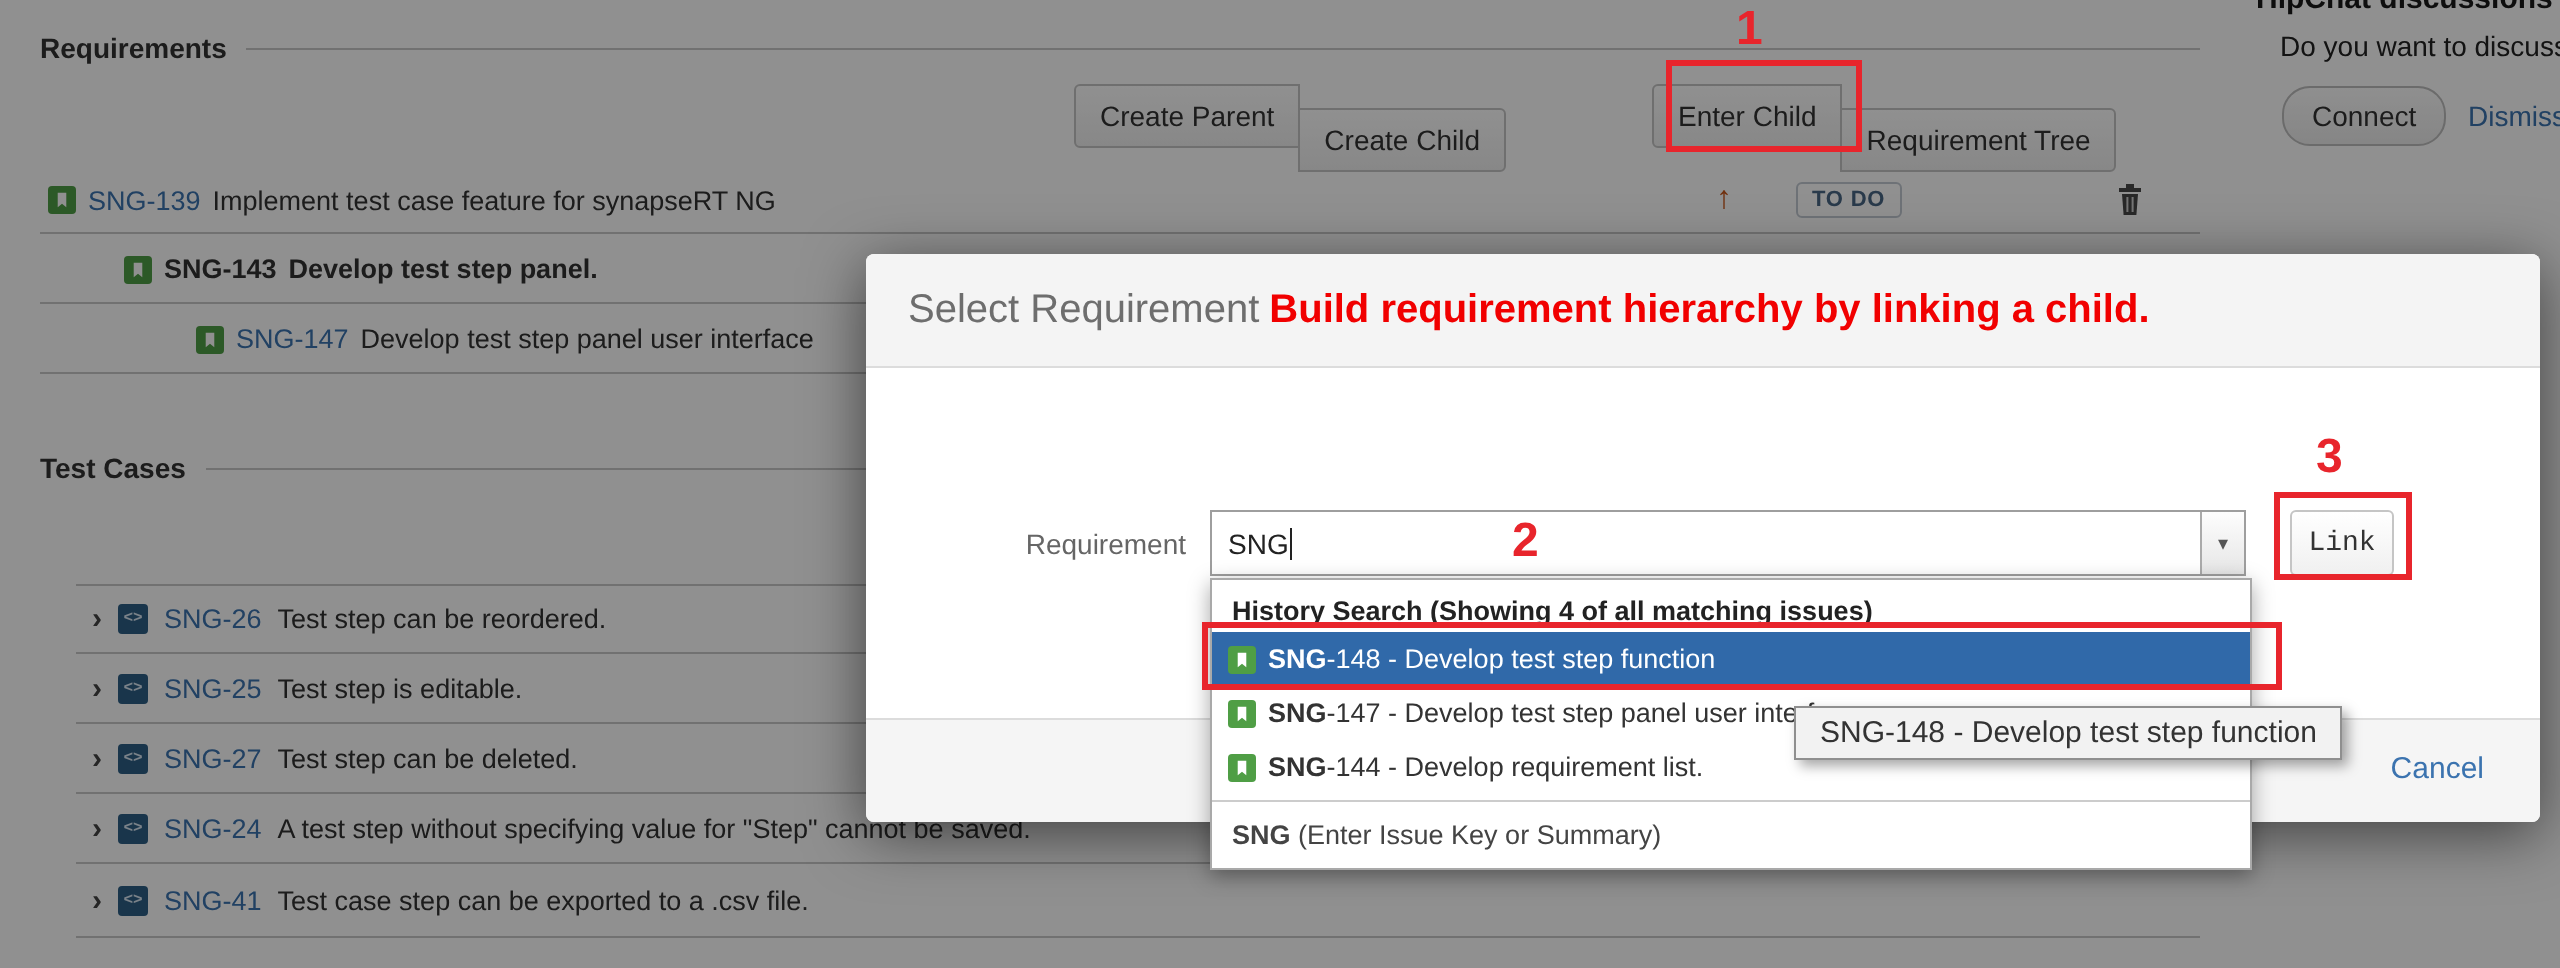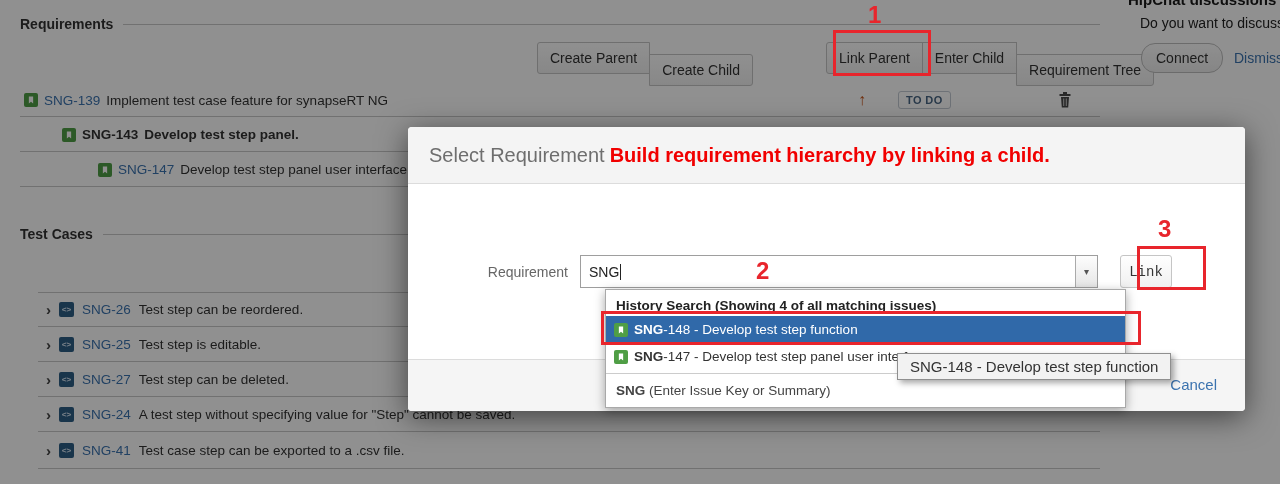--- a/index.html
+++ b/index.html
@@ -49,21 +49,21 @@
   .hip-title { position:absolute; left:1128px; top:-9px; font-size:15px; font-weight:bold; color:#1a1a1a; white-space:nowrap; }
   .hip-msg { position:absolute; left:1140px; top:15px; font-size:14px; color:#222; white-space:nowrap; }
   .hip-connect { position:absolute; left:1141px; top:43px; height:30px; padding:0 14px; font-size:14px; color:#333;
                  background:linear-gradient(#fdfdfd,#ededed); border:1px solid #bdbdbd; border-radius:14px; }
   .hip-dismiss { position:absolute; left:1234px; top:50px; font-size:14px; color:#3b73af; text-decoration:none; white-space:nowrap; }
 
   
   .overlay { position:absolute; inset:0; background:rgba(0,0,0,0.435); z-index:5; }
 
   
-  .modal { position:absolute; left:408px; top:127px; width:837px; height:284px; background:#fff;
+  .modal { position:absolute; left:433px; top:127px; width:837px; height:284px; background:#fff;
            border-radius:4px; box-shadow:0 6px 30px rgba(0,0,0,0.55); z-index:10; }
   .modal-header { height:57px; background:#f4f4f4; border-bottom:1px solid #dcdcdc; border-radius:4px 4px 0 0;
                   display:flex; align-items:center; padding:0 21px; }
   .m-title { font-size:20px; color:#6e6e6e; white-space:nowrap; }
   .m-red { font-size:20px; font-weight:bold; color:#f10000; margin-left:5px; white-space:nowrap; }
   .form-label { position:absolute; left:10px; top:137px; width:150px; text-align:right; font-size:14px; color:#666; }
   .fake-input { position:absolute; left:172px; top:128px; width:518px; height:33px; border:1px solid #9e9e9e;
                 background:#fff; display:flex; align-items:center; padding-left:8px; font-size:14px; color:#222; }
   .caret { display:inline-block; width:1px; height:16px; background:#222; margin-left:1px; }
   .dd-toggle { position:absolute; right:0; top:0; width:22px; height:31px; border-left:1px solid #aaa;
@@ -112,21 +112,20 @@
     <div class="sec-title" id="req-title">
       <span>Requirements</span>
     </div>
 
     <div class="toolbar">
       <div class="btn-group">
         <button class="btn">Create Parent</button>
         <button class="btn">Create Child</button>
       </div>
       <div class="btn-group">
-        <button class="btn">Link Parent</button>
         <button class="btn">Enter Child</button>
         <button class="btn">Requirement Tree</button>
       </div>
     </div>
 
     <div class="req-row" id="req-row-0">
       <span class="story-icon">
         <svg width="10" height="10" viewBox="0 0 14 14">
             <path d="M4 2h6v10L7 9.6 4 12z" fill="#ffffff"></path>
           </svg>
@@ -241,20 +240,28 @@
     <div class="dd-item">
       <span class="story-icon">
         <svg width="10" height="10" viewBox="0 0 14 14">
             <path d="M4 2h6v10L7 9.6 4 12z" fill="#ffffff"></path>
           </svg>
       </span>
       <span class="txt"><span class="k-bold">SNG</span><span>-147</span><span> - Develop test step panel user interface</span></span>
     </div>
 
 
+    <div class="dd-item">
+      <span class="story-icon">
+        <svg width="10" height="10" viewBox="0 0 14 14">
+            <path d="M4 2h6v10L7 9.6 4 12z" fill="#ffffff"></path>
+          </svg>
+      </span>
+      <span class="txt"><span class="k-bold">SNG</span><span>-144</span><span> - Develop requirement list.</span></span>
+    </div>
 
     <div class="dd-footer">
       <span class="k-bold">SNG</span><span> (Enter Issue Key or Summary)</span>
     </div>
   </div>
 
   <div class="tooltip">SNG-148 - Develop test step function</div>
 
   <div class="a-box" id="a-box-1"></div>
   <div class="a-box" id="a-box-2"></div>

